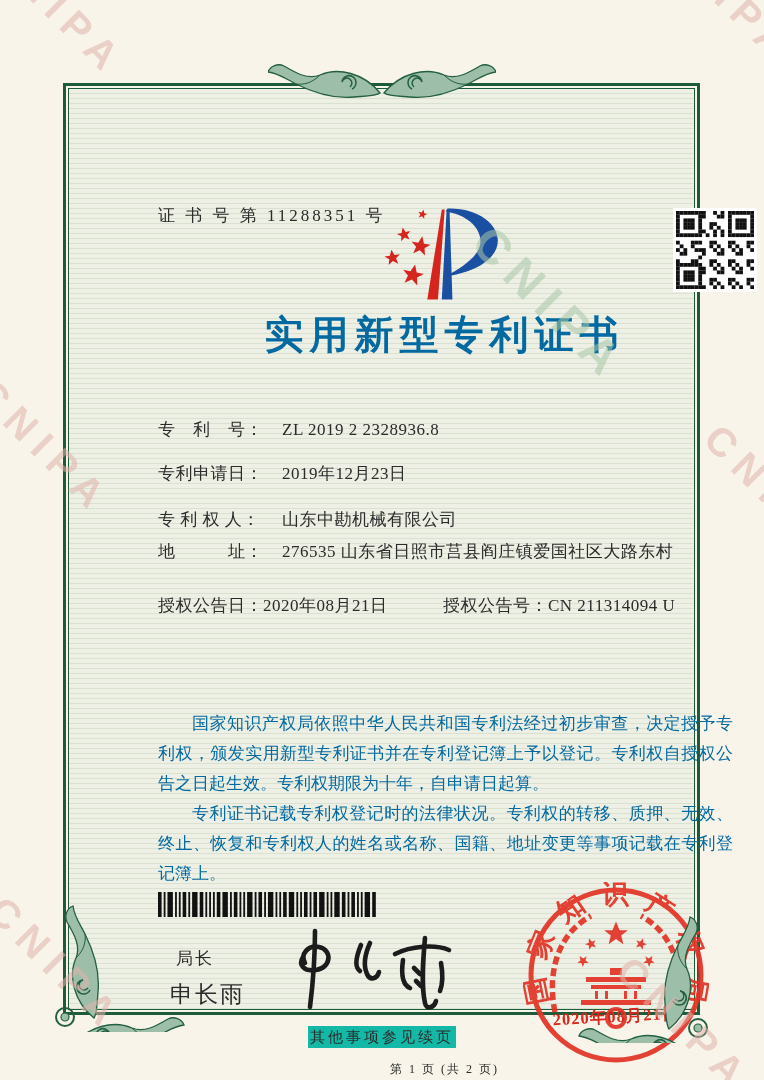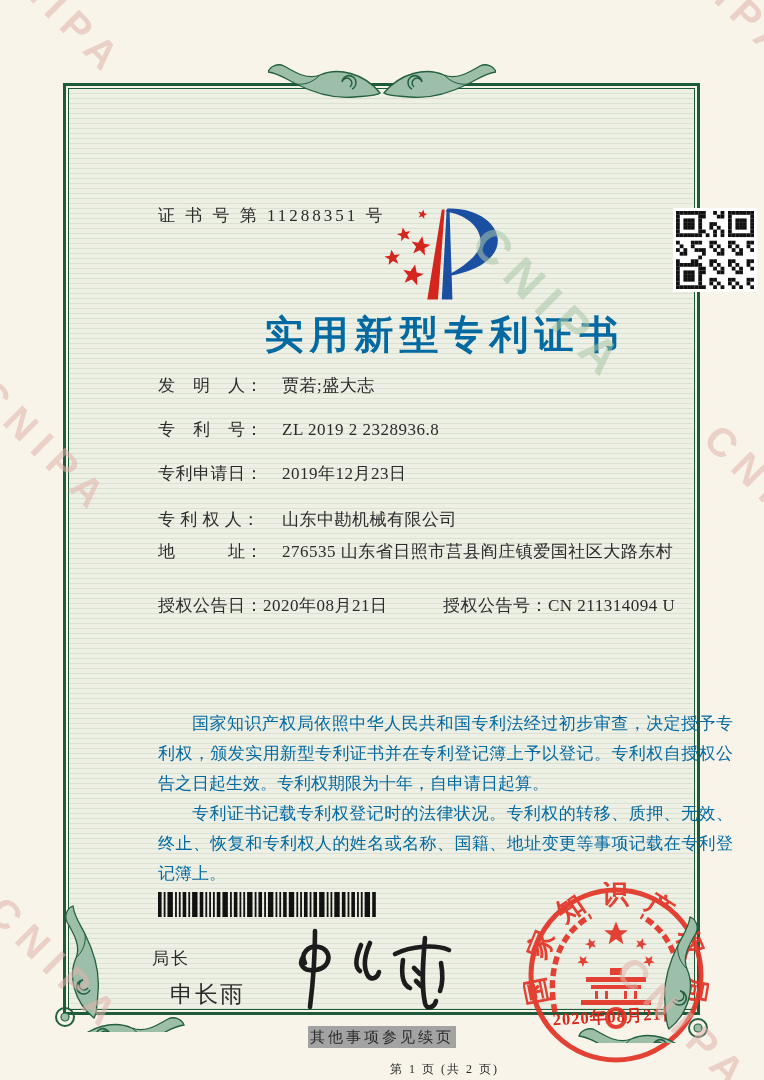--- a/index.html
+++ b/index.html
@@ -36,33 +36,33 @@
   .cert-no{left:95px;top:121px;font-size:17px;letter-spacing:3px;}
   .logo{left:315px;top:113px;width:145px;height:115px;}
   .qr{left:610px;top:125px;width:78px;height:78px;background:#fff;padding:3px;}
   .title{left:63px;top:225px;width:637px;text-align:center;font-size:39px;font-weight:bold;letter-spacing:6px;color:#0369a1;}
   .field-row{left:95px;font-size:17px;letter-spacing:0.5px;white-space:nowrap;}
   .field-label{display:inline-block;width:124px;}
   .grant-no{position:absolute;left:285px;top:0;white-space:nowrap;}
   .paras{left:95px;top:626px;width:575px;font-size:17px;line-height:30px;text-align:justify;color:#0369a1;}
   .paras p{margin:0;text-indent:2em;}
   .barcode{left:95px;top:809px;width:218px;height:25px;}
-  .signer-title{left:89px;top:864px;font-size:17px;letter-spacing:2px;font-family:"Liberation Sans","DejaVu Sans",sans-serif;}
+  .signer-title{left:113px;top:864px;font-size:17px;letter-spacing:2px;font-family:"Liberation Sans","DejaVu Sans",sans-serif;}
   .signer-name{left:107px;top:896px;font-size:23px;letter-spacing:2px;font-family:"Liberation Sans","DejaVu Sans",sans-serif;}
   .sig{left:210px;top:840px;width:195px;height:92px;}
   .seal{left:460px;top:799px;width:186px;height:186px;z-index:5;}
   .seal svg{position:absolute;inset:0;opacity:0.93;}
   .seal-date{
     position:absolute;left:0;right:0;top:124px;text-align:center;
     color:#d8281c;font-size:16.5px;font-weight:bold;letter-spacing:1px;
     transform:rotate(-3deg);
   }
   .page-info{left:63px;top:978px;width:637px;text-align:center;font-size:12px;letter-spacing:2px;}
   .footer-note{left:0;top:1028px;width:764px;text-align:center;font-size:15px;letter-spacing:3px;z-index:3;}
-  .footer-note span{background:#a3a3a3;padding:3px 2px;}
+  .footer-note span{background:#14b8a6;padding:3px 2px;}
 </style>
 </head>
 <body>
 
 <svg width="0" height="0" style="position:absolute" aria-hidden="true">
   <defs>
     <path id="st" d="M0,-10 L2.9,-3.1 L9.5,-3.1 L4.2,1.2 L5.9,8.1 L0,3.9 L-5.9,8.1 L-4.2,1.2 L-9.5,-3.1 L-2.9,-3.1 Z"></path>
     <g id="motif">
       <path d="M2,34 C18,14 44,8 62,16 C74,21 86,14 98,7 C104,4 112,7 114,13 C104,14 96,20 86,25 C70,33 48,40 28,38 C16,37 6,37 2,34 Z" fill="#9dbfaa" stroke="#235f40" stroke-width="1.3"></path>
       <path d="M30,30 a7,7 0 1 1 10,-7 a5,5 0 1 0 -8,5" fill="none" stroke="#235f40" stroke-width="1.5"></path>
@@ -286,23 +286,20 @@
       <rect x="7" y="20" width="1.02" height="1.02" fill="#111"></rect>
       <rect x="10" y="20" width="1.02" height="1.02" fill="#111"></rect>
       <rect x="12" y="20" width="1.02" height="1.02" fill="#111"></rect>
       <rect x="15" y="20" width="1.02" height="1.02" fill="#111"></rect>
       <rect x="17" y="20" width="1.02" height="1.02" fill="#111"></rect>
       <rect x="20" y="20" width="1.02" height="1.02" fill="#111"></rect>
     </svg>
 
   <div class="c title">实用新型专利证书</div>
 
-  <div class="c field-row" style="top:291px;">
-    <span class="field-label">发　明　人：</span><span>贾若;盛大志</span>
-  </div>
   <div class="c field-row" style="top:335px;">
     <span class="field-label">专　利　号：</span><span>ZL 2019 2 2328936.8</span>
   </div>
   <div class="c field-row" style="top:379px;">
     <span class="field-label">专利申请日：</span><span>2019年12月23日</span>
   </div>
   <div class="c field-row" style="top:425px;">
     <span class="field-label">专 利 权 人：</span><span>山东中勘机械有限公司</span>
   </div>
   <div class="c field-row" style="top:457px;">

